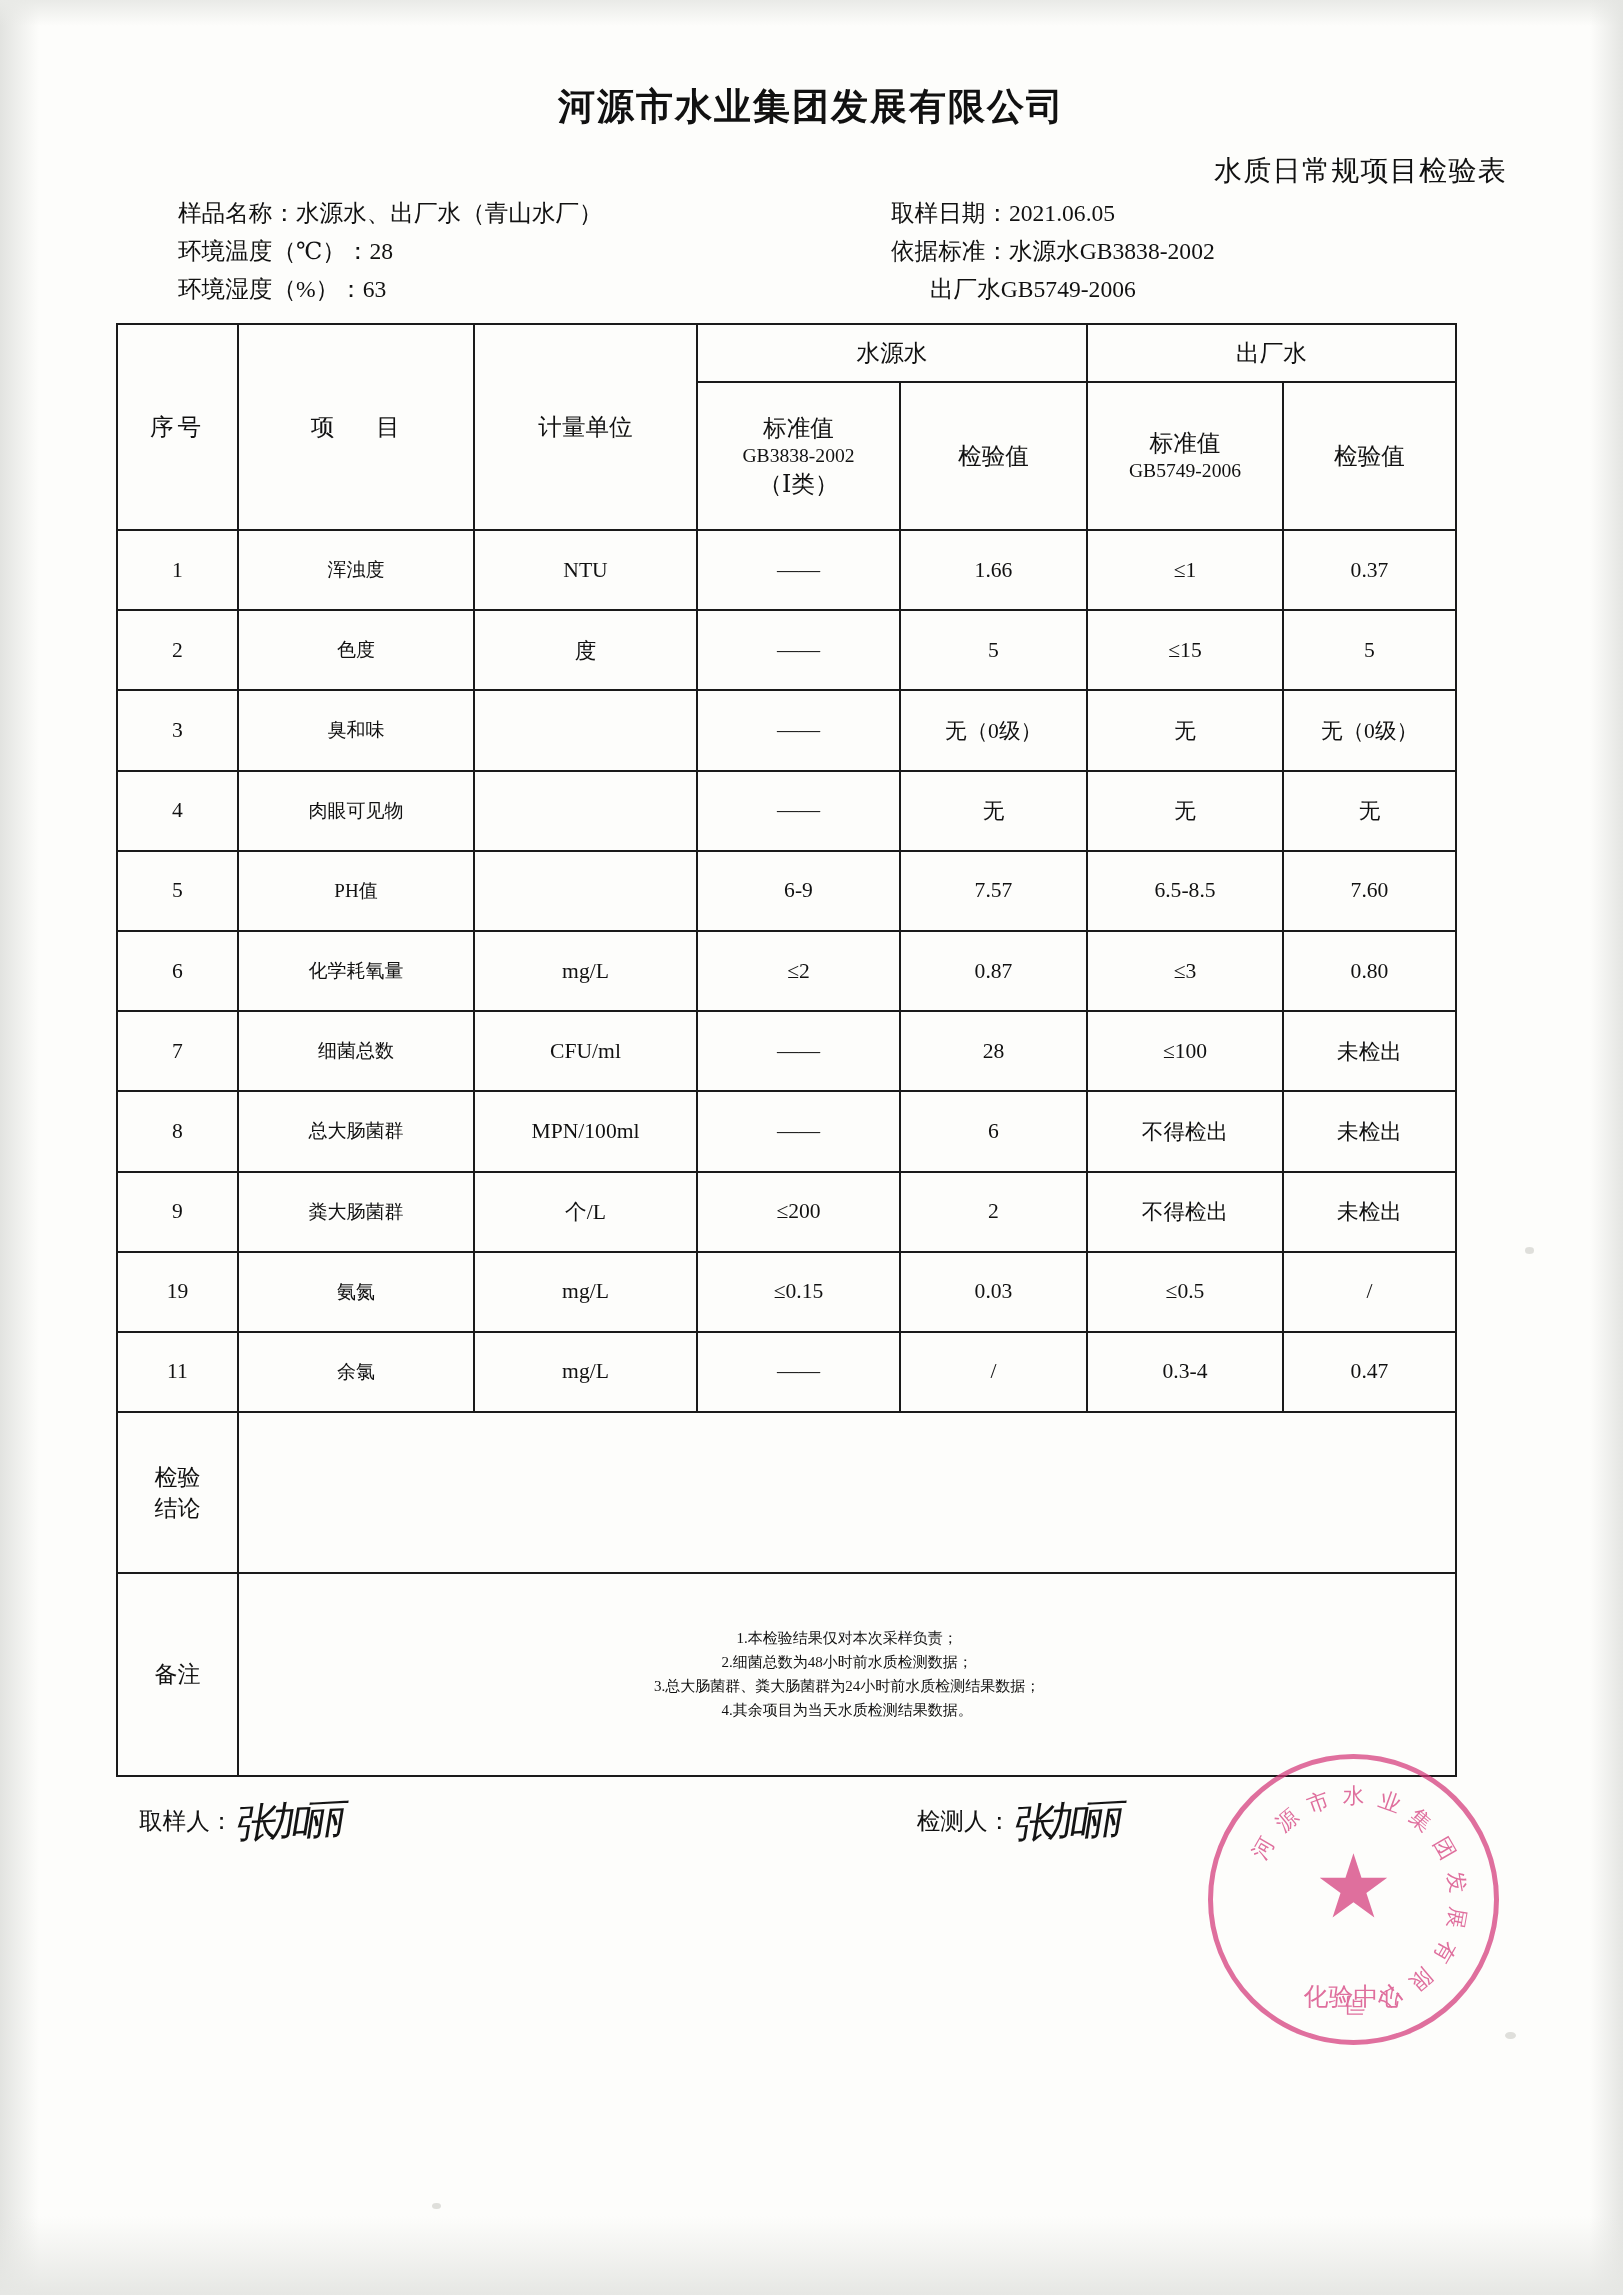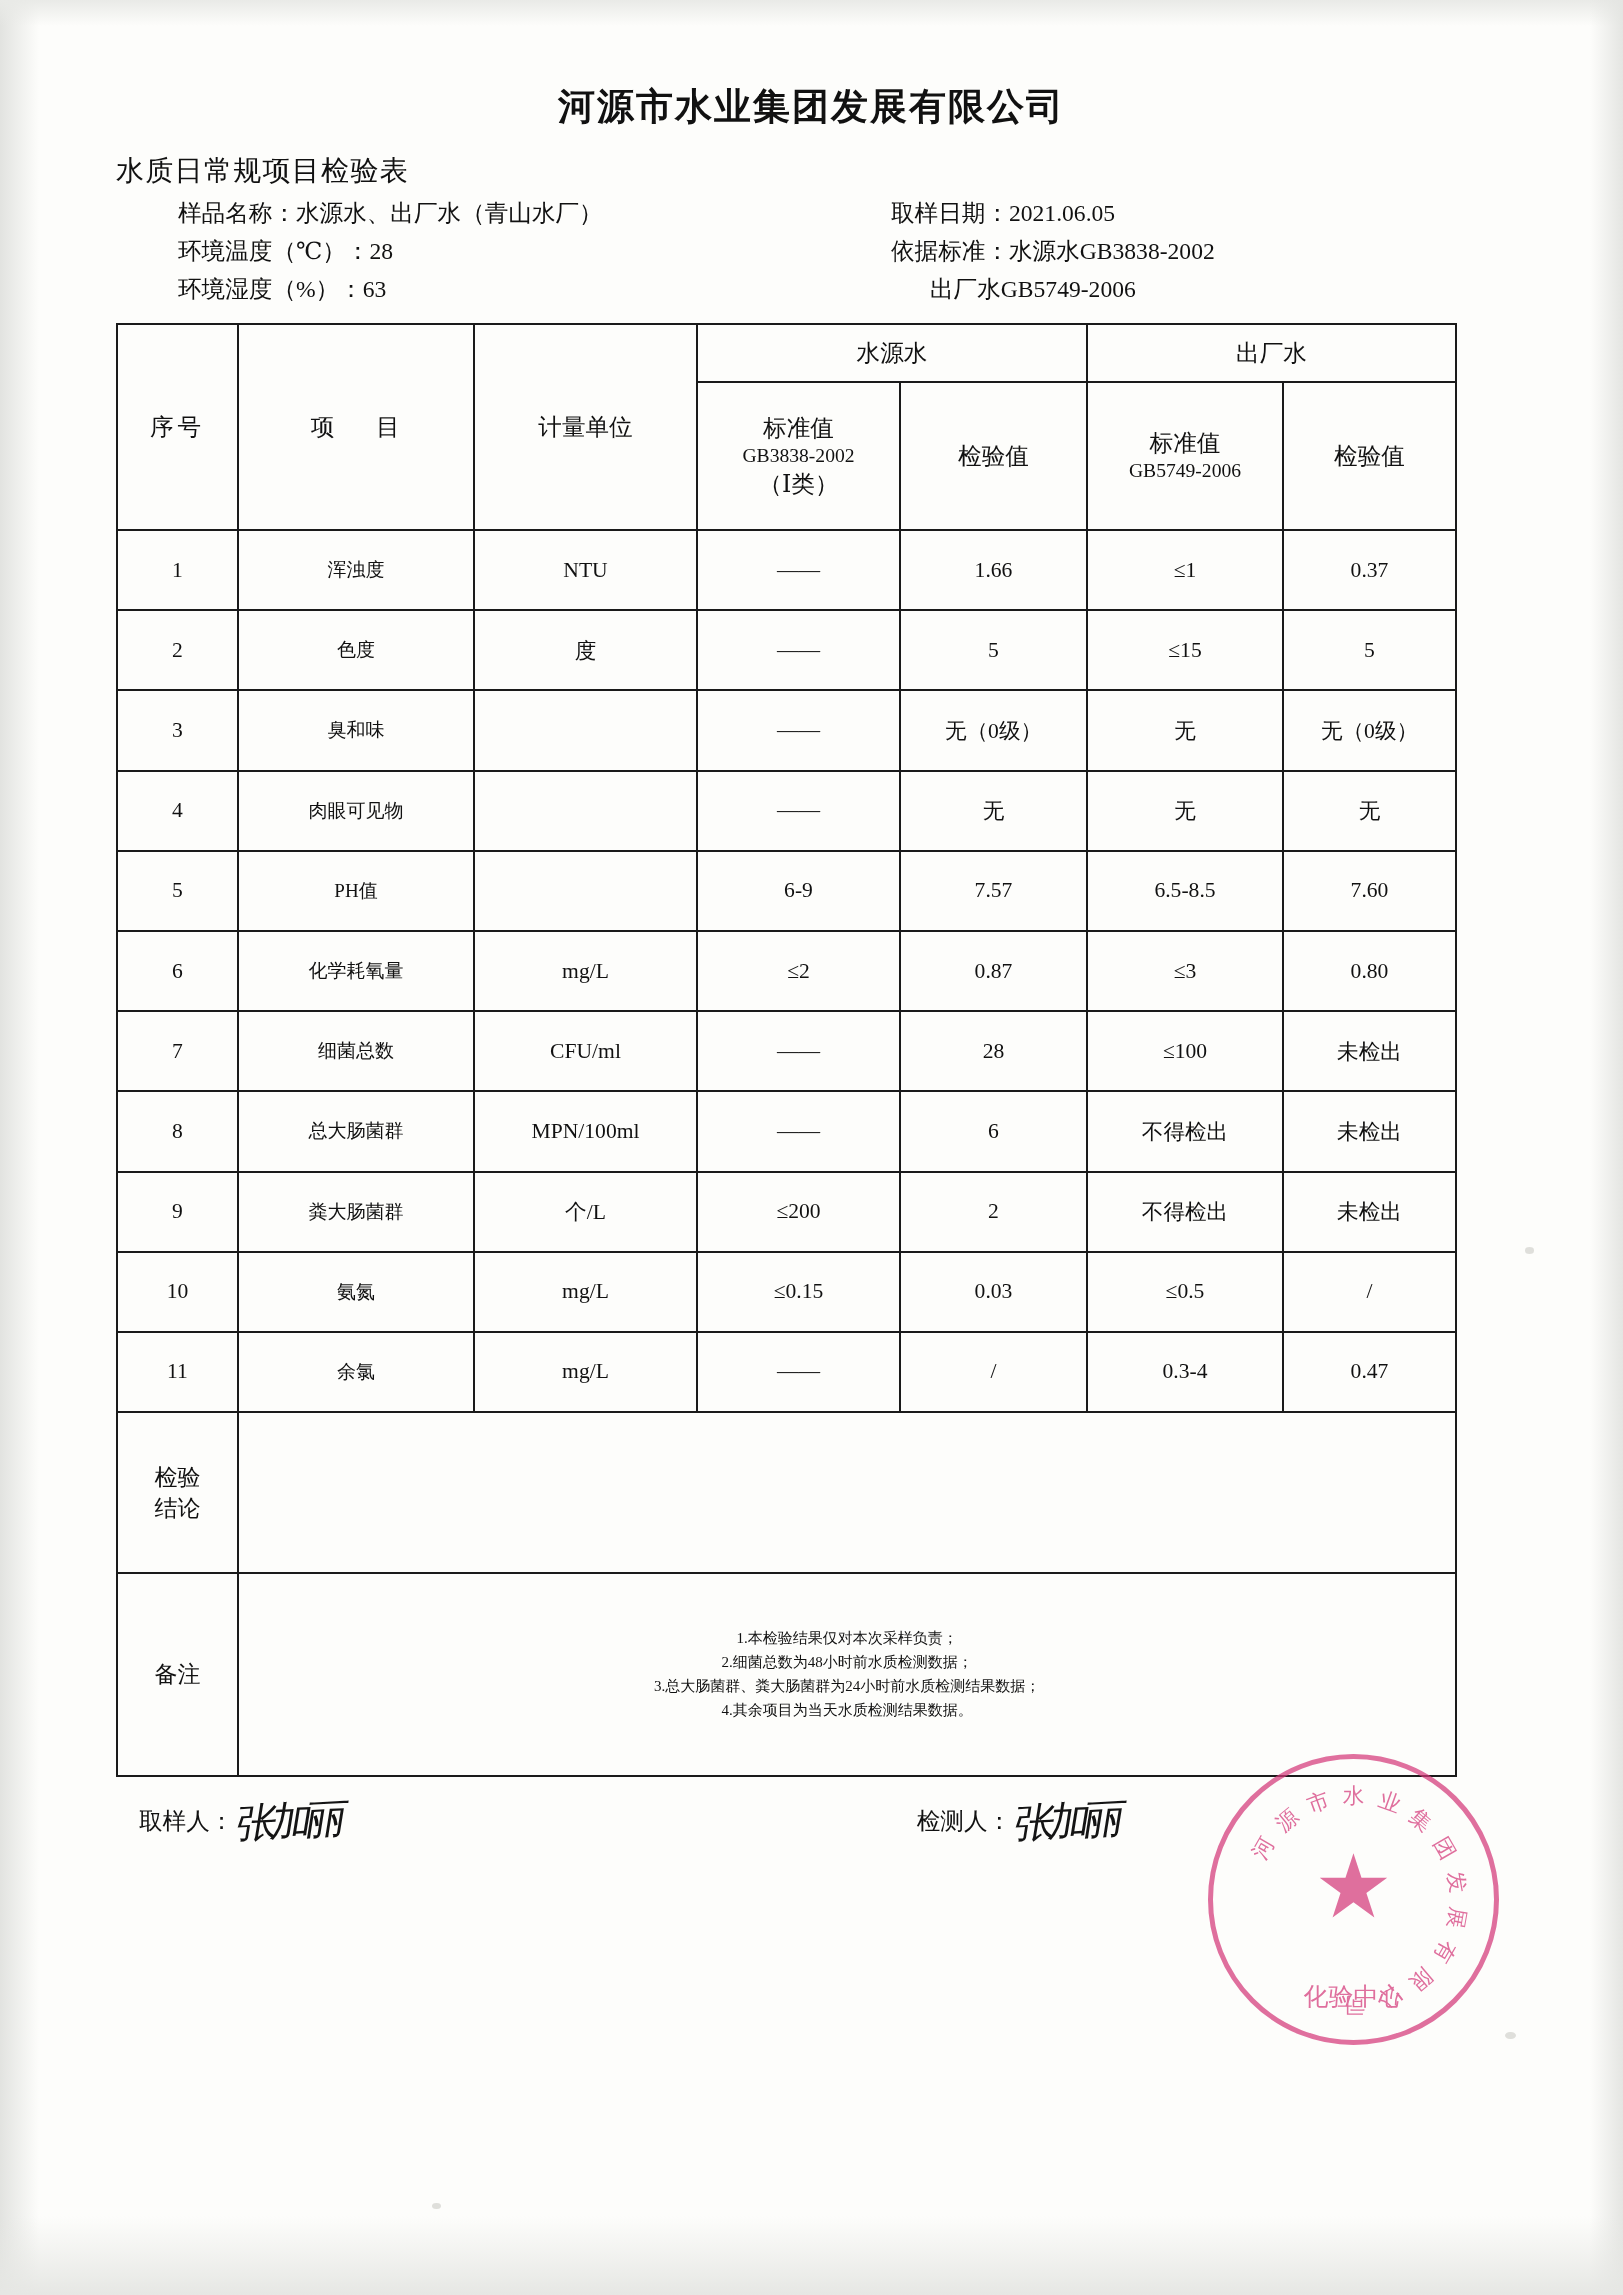--- a/index.html
+++ b/index.html
@@ -55,21 +55,21 @@
     padding-top: 82px;
     text-align: center;
     font-size: 37px;
     font-weight: bold;
     letter-spacing: 2px;
     font-family: "DejaVu Serif", "Liberation Serif", serif;
   }
   h2.doc-subtitle {
     margin: 0;
     padding-top: 19.6px;
-    text-align: left;
+    text-align: right;
     font-size: 28px;
     font-weight: normal;
     letter-spacing: 1.3px;
     font-family: "DejaVu Serif", "Liberation Serif", serif;
   }
 
   .meta {
     margin-top: 4px;
     font-size: 23.6px;
     line-height: 1.62;
@@ -358,21 +358,21 @@
         <tr class="data-row">
           <td>9</td>
           <td class="item-name">粪大肠菌群</td>
           <td class="cell-num">个/L</td>
           <td class="cell-num">≤200</td>
           <td class="cell-num">2</td>
           <td class="cell-num">不得检出</td>
           <td class="cell-num">未检出</td>
         </tr>
         <tr class="data-row">
-          <td>10</td>
+          <td>19</td>
           <td class="item-name">氨氮</td>
           <td class="cell-num">mg/L</td>
           <td class="cell-num">≤0.15</td>
           <td class="cell-num">0.03</td>
           <td class="cell-num">≤0.5</td>
           <td class="cell-num">/</td>
         </tr>
         <tr class="data-row">
           <td>11</td>
           <td class="item-name">余氯</td>

